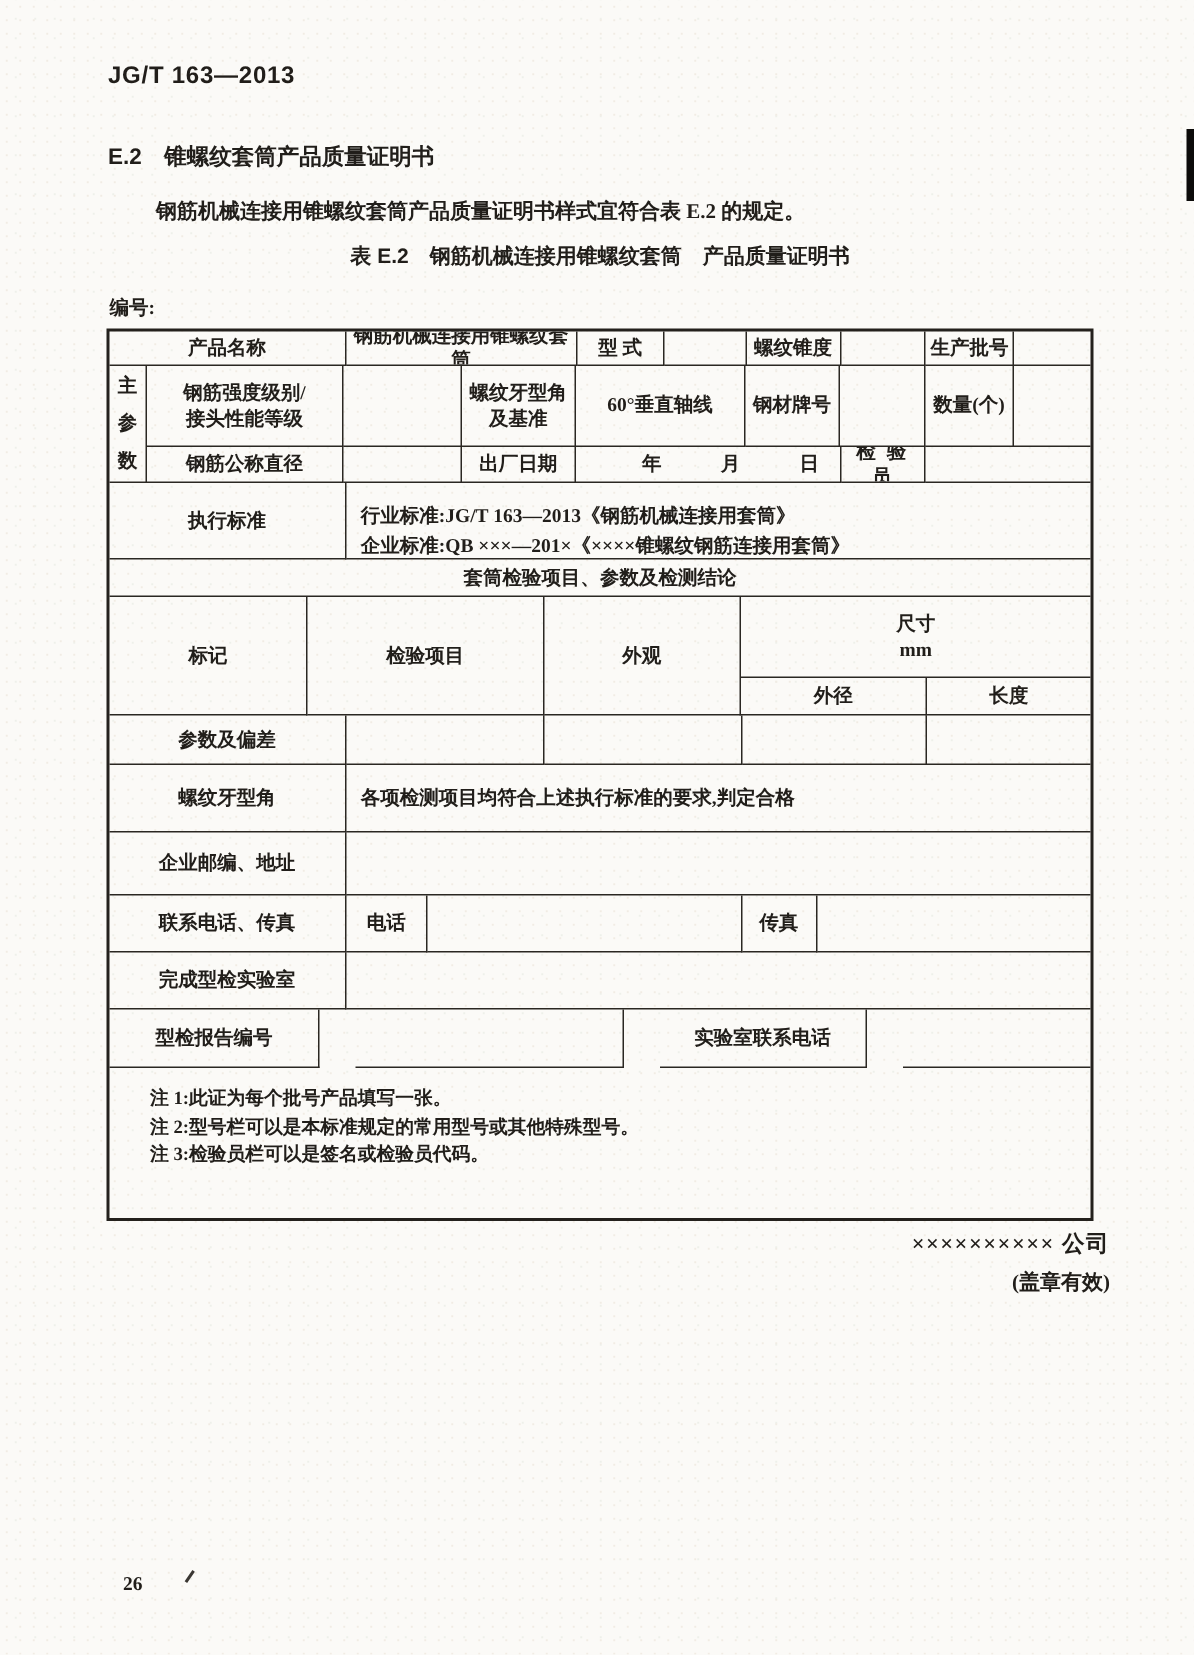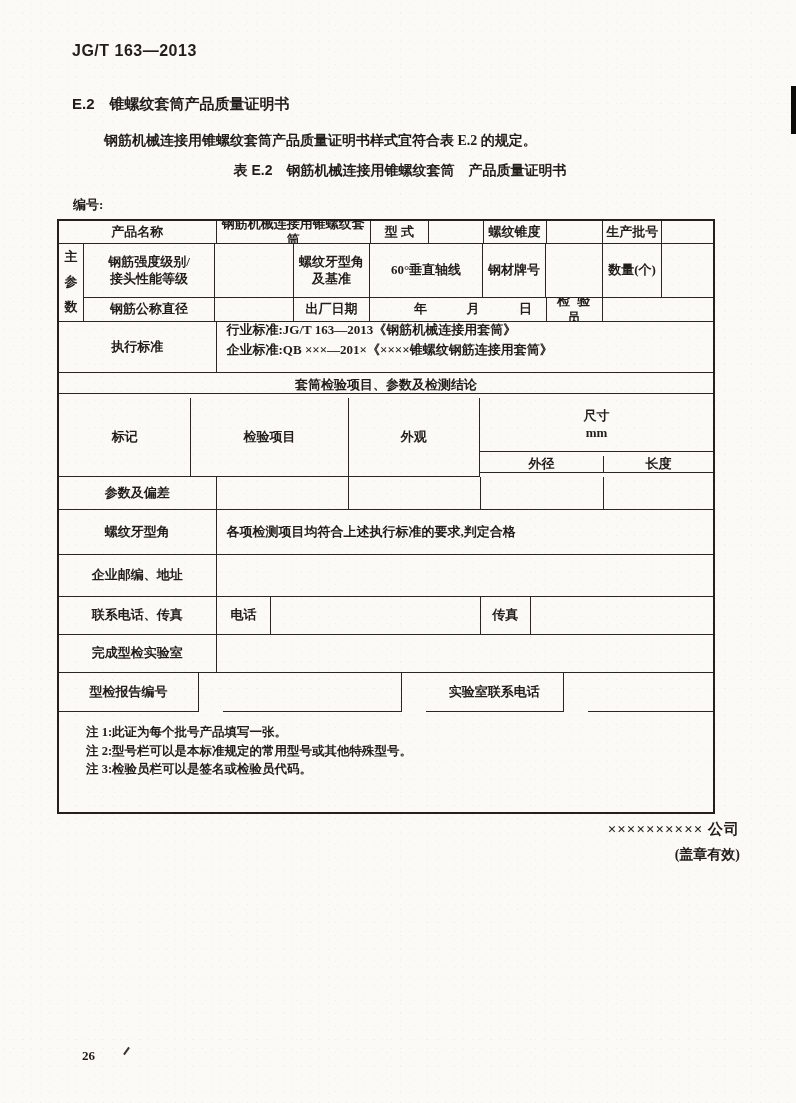--- a/index.html
+++ b/index.html
@@ -17,44 +17,44 @@
   }
   .abs{position:absolute;}
   .doc-code{left:72px;top:42px;font-family:"Liberation Sans",sans-serif;font-weight:700;font-size:16px;letter-spacing:0.5px;}
   .sec-head{left:72px;top:95px;font-family:"Liberation Sans",sans-serif;font-weight:700;font-size:15px;}
   .intro{left:104px;top:132px;font-size:14px;font-weight:600;}
   .caption{left:72px;top:162px;width:656px;text-align:center;font-family:"Liberation Sans",sans-serif;font-weight:700;font-size:14px;}
   .serial{left:73px;top:196px;font-size:13px;font-weight:700;}
 
   
   .tbl{
-    left:57px;top:219px;width:658px;height:595px;
+    left:71px;top:219px;width:658px;height:595px;
     border:2px solid #24211d;box-sizing:border-box;
     font-size:13px;font-weight:600;line-height:1.25;
   }
   .tr{display:flex;}
   .td{
     box-sizing:border-box;
     border-right:1px solid #2a2722;
     border-bottom:1px solid #2a2722;
     display:flex;align-items:center;justify-content:center;
     text-align:center;overflow:hidden;
   }
   .td.last{border-right:none;}
   .nb .td, .td.nb{border-bottom:none;}
   .pre{white-space:pre-line;}
   .bold{font-weight:700;}
   .h23{height:23px;} .h78{height:78px;} .h54{height:54px;} .h24{height:24px;}
-  .h51{height:51px;} .h25{height:25px;align-items:center;} .h79{height:79px;} .h33{height:33px;}
+  .h51{height:51px;} .h25{height:25px;} .h79{height:79px;} .h33{height:33px;}
   .h45{height:45px;} .h42{height:42px;} .h38{height:38px;} .h39{height:39px;gap:24px;} .h100{height:100px;}
 
   .vcol{display:flex;flex-direction:column;}
   .vtext{width:15px;word-break:break-all;line-height:1.9;font-weight:700;}
   .left-pad{justify-content:flex-start;text-align:left;padding-left:10px;}
-  .std-cell{flex-direction:column;align-items:flex-start;justify-content:flex-start;text-align:left;padding-left:10px;gap:4px;}
+  .std-cell{flex-direction:column;align-items:flex-start;justify-content:flex-end;text-align:left;padding-left:10px;gap:4px;}
   .date-cell{justify-content:space-between;padding:0 14px 0 44px;}
   .notes-cell{flex-direction:column;align-items:flex-start;justify-content:flex-start;text-align:left;padding:13px 0 0 27px;gap:3px;font-size:12.5px;font-weight:700;}
   .spaced{letter-spacing:2px;}
 
   .sign{right:56px;top:820px;text-align:right;}
   .sign-company{font-size:15px;font-weight:700;letter-spacing:1px;}
   .sign-seal{font-size:14px;font-weight:600;margin-top:7px;}
   .pageno{left:82px;top:1048px;font-size:13px;font-weight:600;}
   .pen-mark{left:122px;top:1050px;width:9px;height:2px;background:#3a3732;transform:rotate(-55deg);}
   .edge-artifact{right:0;top:86px;width:5px;height:48px;background:#0c0b0a;}

